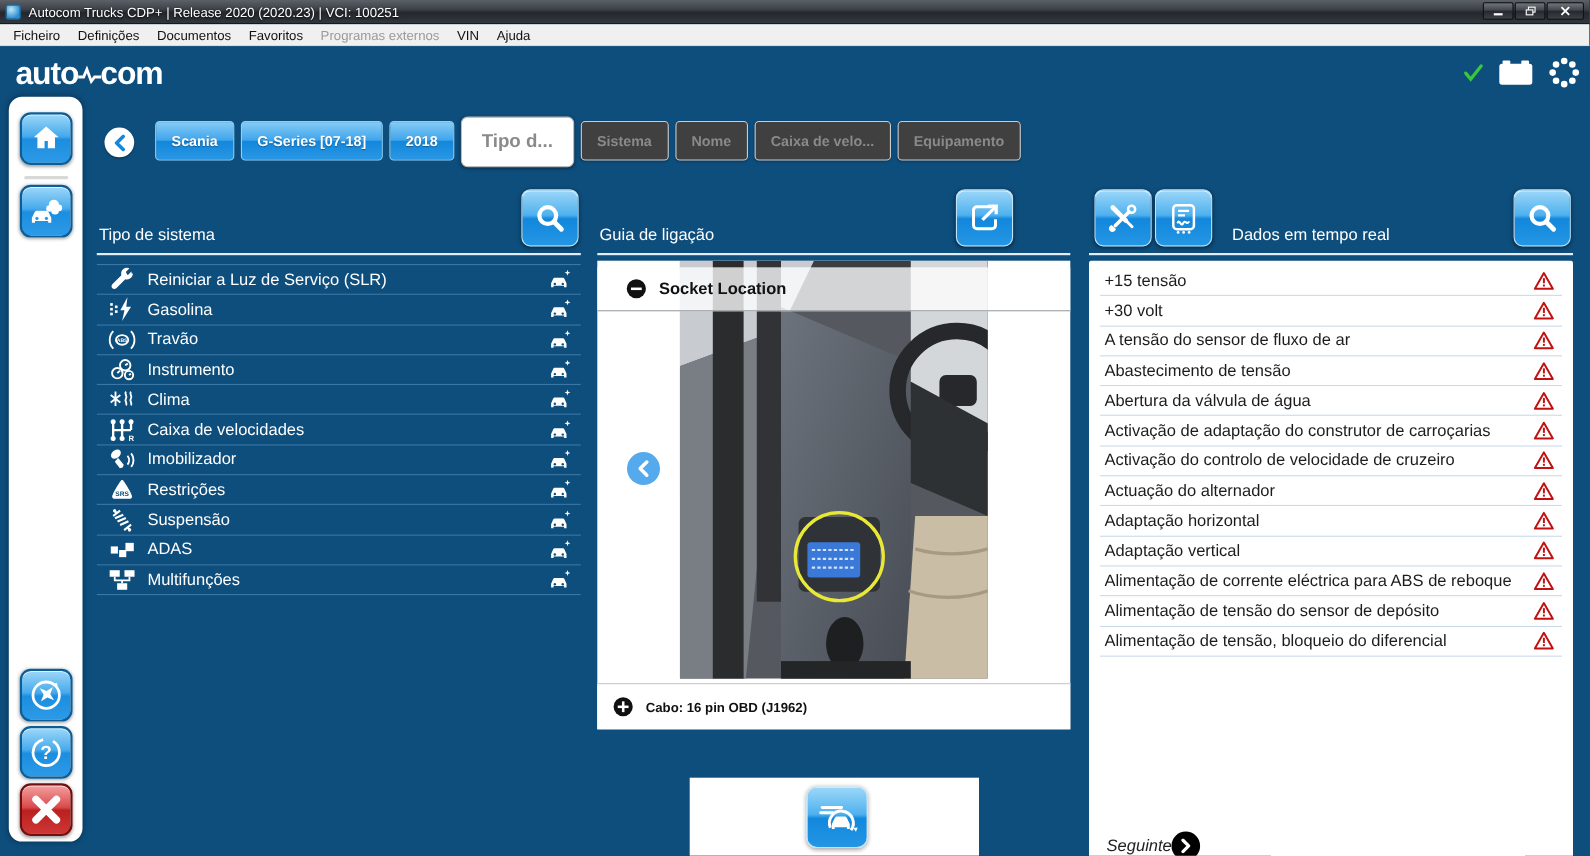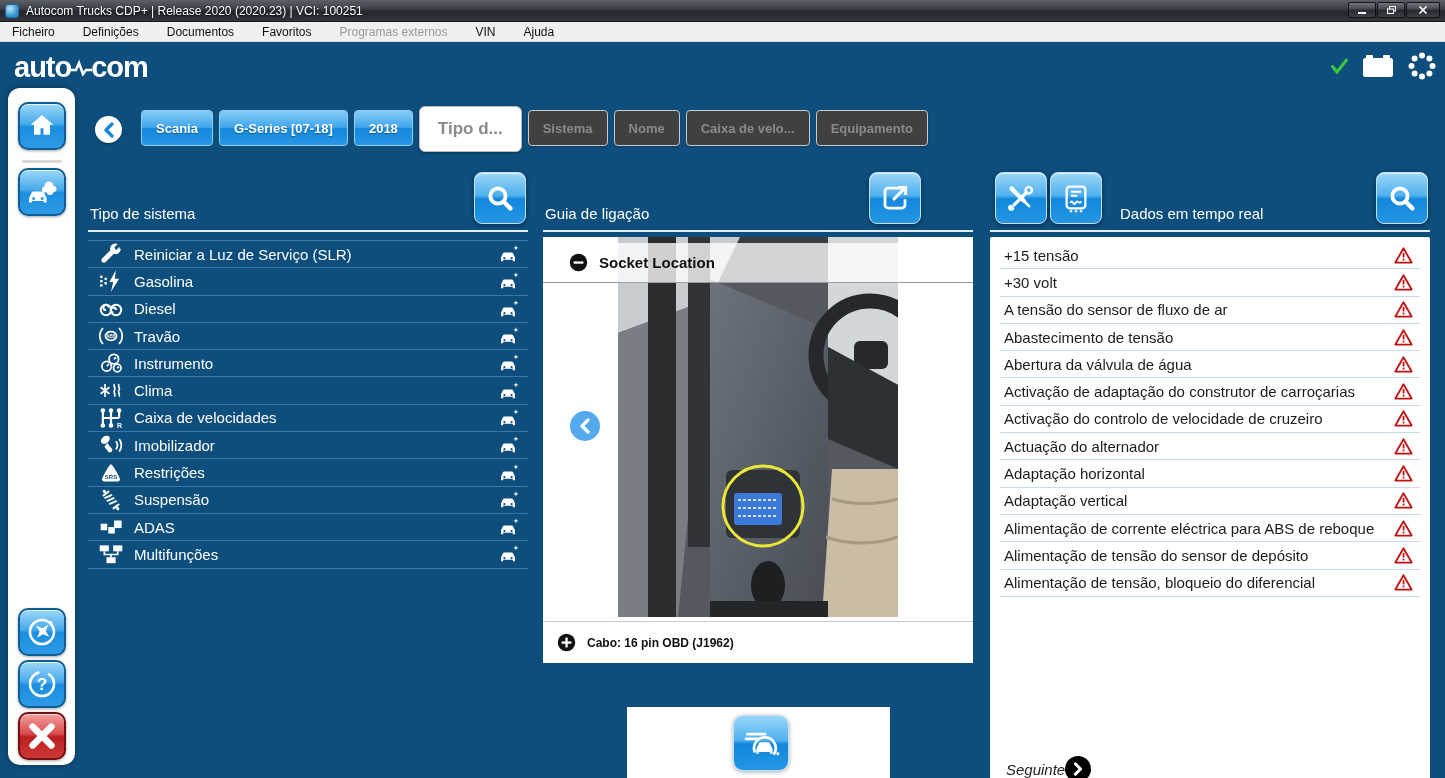--- a/index.html
+++ b/index.html
@@ -22,21 +22,21 @@
     background: radial-gradient(circle at 35% 30%, #bfe6fa, #2f8fd0 70%); border:1px solid #1d6ea6; }
   .win-controls { position:absolute; right:5px; top:2px; display:flex; gap:1px; }
   .win-btn { width:28px; height:16px; border:1px solid #101214; border-radius:2px;
     background: linear-gradient(180deg,#70767c 0%,#41464c 45%,#25292f 50%,#3c4147 100%);
     display:flex; align-items:center; justify-content:center; }
   .win-btn.close { width:34px; }
   
   .menubar {
     position:absolute; left:0; top:22px; width:1445px; height:20px;
     background:#f0f0f0; border-bottom:1px solid #d9d9d9;
-    display:flex; align-items:center; gap:28px; padding-left:12px;
+    display:flex; align-items:center; gap:16px; padding-left:12px;
     font-size:12px; color:#111;
   }
   .menu-item { cursor:default; }
   .menu-item.disabled { color:#9a9a9a; }
   
   .app-header { position:absolute; left:0; top:42px; width:1445px; height:48px; background:#0E4E7D; }
   .logo { position:absolute; left:14px; top:9px; display:flex; align-items:center;
     color:#fff; font-size:29px; font-weight:bold; letter-spacing:-1px; }
   .logo .pulse { margin:0 -1px 0 0; }
   .hdr-status { position:absolute; right:8px; top:0; height:48px; display:flex; align-items:center; gap:12px; }
@@ -354,45 +354,20 @@
             <rect x="2" y="7" width="2.2" height="2.2"></rect>
             <rect x="2" y="11" width="2.2" height="2.2"></rect>
             <rect x="2" y="15" width="2.2" height="2.2"></rect>
             <rect x="6" y="9" width="2.2" height="2.2"></rect>
             <rect x="6" y="13" width="2.2" height="2.2"></rect>
             <polygon points="16.5,2 10.5,13 14,13 12,22 19.5,10 15.5,10"></polygon>
           </g>
         </svg>
       </span>
       <span class="sys-label">Gasolina</span>
-      <span class="car-icon icon">
-        <svg width="24" height="24" viewBox="0 0 24 24">
-          <g fill="#fff">
-            <path d="M4 15.6l1.8-4c.3-.7 1-1.2 1.8-1.2h6.8c.8 0 1.5.5 1.8 1.2l1.8 4v3.6h-2.2v-1.4H6.2v1.4H4z"></path>
-            <path d="M18.9 3.2l.7 2 2 .7-2 .7-.7 2-.7-2-2-.7 2-.7z"></path>
-          </g>
-          <g fill="#0E4E7D">
-            <circle cx="7.4" cy="16.1" r="1.1"></circle>
-            <circle cx="14.6" cy="16.1" r="1.1"></circle>
-          </g>
-        </svg>
-      </span>
-    </div>
-    <div class="sys-row">
-      <span class="sys-icon icon">
-        <svg width="28" height="24" viewBox="0 0 26 24">
-          <g stroke="#fff" stroke-width="2" fill="none">
-            <circle cx="8" cy="13" r="5.2"></circle>
-            <circle cx="18" cy="13" r="5.2"></circle>
-            <path d="M8 13a2.6 2.6 0 1 1 2.6-2.6"></path>
-            <path d="M18 13a2.6 2.6 0 1 0-2.6 2.6"></path>
-          </g>
-        </svg>
-      </span>
-      <span class="sys-label">Diesel</span>
       <span class="car-icon icon">
         <svg width="24" height="24" viewBox="0 0 24 24">
           <g fill="#fff">
             <path d="M4 15.6l1.8-4c.3-.7 1-1.2 1.8-1.2h6.8c.8 0 1.5.5 1.8 1.2l1.8 4v3.6h-2.2v-1.4H6.2v1.4H4z"></path>
             <path d="M18.9 3.2l.7 2 2 .7-2 .7-.7 2-.7-2-2-.7 2-.7z"></path>
           </g>
           <g fill="#0E4E7D">
             <circle cx="7.4" cy="16.1" r="1.1"></circle>
             <circle cx="14.6" cy="16.1" r="1.1"></circle>
           </g>

